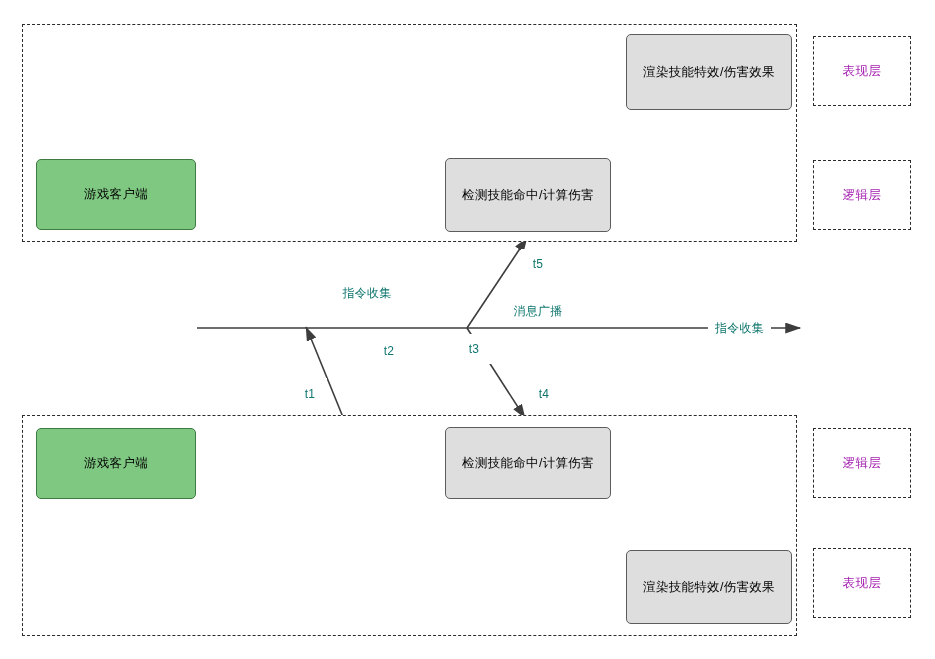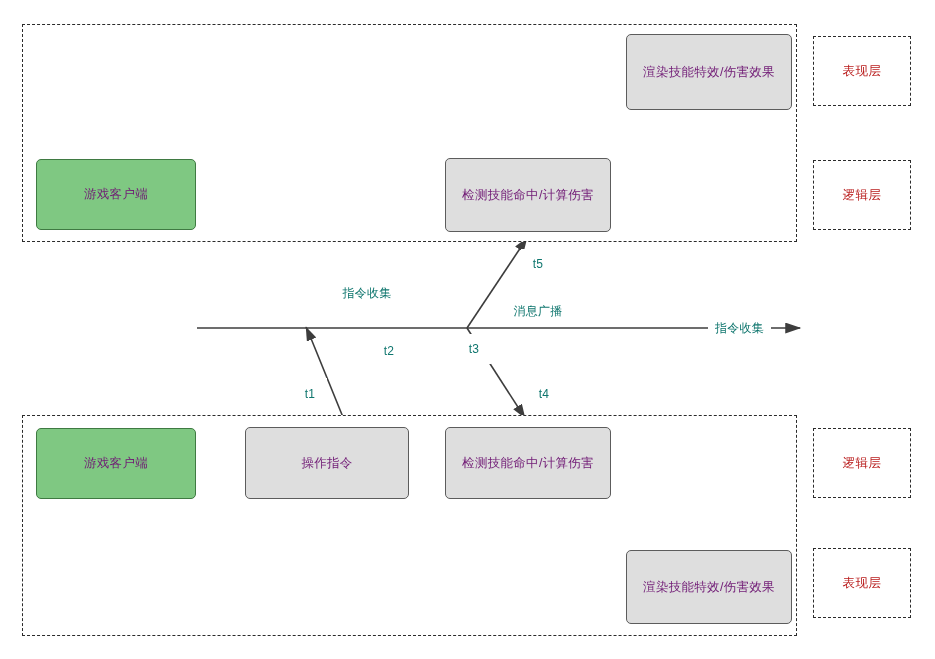--- a/index.html
+++ b/index.html
@@ -35,33 +35,33 @@
   
   .lane-label {
     position: absolute;
     background: #ffffff;
     border: 1.6px dashed #2b2b2b;
     box-sizing: border-box;
     display: flex;
     align-items: center;
     justify-content: center;
     font-size: 12.5px;
-    color: #b91c1c;
+    color: #a21caf;
     letter-spacing: 0.5px;
   }
   
   .node {
     position: absolute;
     box-sizing: border-box;
     display: flex;
     align-items: center;
     justify-content: center;
     text-align: center;
     font-size: 12.5px;
-    color: #701a75;
+    color: #000000;
     border-radius: 5px;
     letter-spacing: 0.3px;
     line-height: 1.3;
     padding: 2px 6px;
   }
   .node.gray {
     background: #dedede;
     border: 1.6px solid #5c5c5c;
     box-shadow: none;
   }
@@ -161,23 +161,20 @@
 
   <div class="node green" style="left:36px; top:159px; width:160px; height:71px;">
     <span>游戏客户端</span>
   </div>
 
 
   <div class="node green" style="left:36px; top:428px; width:160px; height:71px;">
     <span>游戏客户端</span>
   </div>
 
-  <div class="node gray" style="left:245px; top:427px; width:164px; height:72px;">
-    <span>操作指令</span>
-  </div>
 
   <div class="node gray" style="left:445px; top:427px; width:166px; height:72px;">
     <span>检测技能命中/计算伤害</span>
   </div>
 
   <div class="node gray" style="left:626px; top:550px; width:166px; height:74px;">
     <span>渲染技能特效/伤害效果</span>
   </div>
 
   <div class="edge-label" style="left:329px; top:279px; width:76px; height:28px;">

